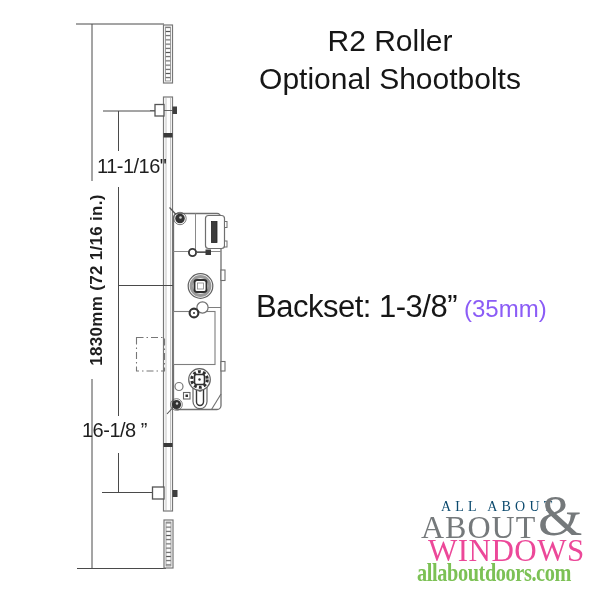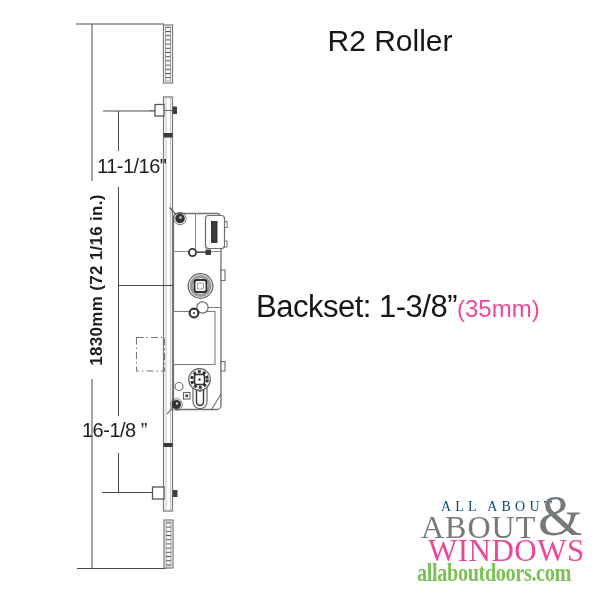--- a/index.html
+++ b/index.html
@@ -14,21 +14,21 @@
     font-size:30px;line-height:38px;letter-spacing:0;color:#161616;white-space:nowrap;
   }
   #dim-top{left:97px;top:156px;font-size:20px;letter-spacing:-0.5px;color:#1e1e1e;}
   #dim-bottom{left:82px;top:420px;font-size:20px;letter-spacing:-0.5px;color:#1e1e1e;}
   #dim-overall{
     left:96px;top:280px;font-size:17px;font-weight:bold;color:#1e1e1e;
     transform:translate(-50%,-50%) rotate(-90deg);letter-spacing:0.3px;
   }
   #backset{left:256px;top:291px;}
   #backset .big{font-size:31px;letter-spacing:-0.5px;color:#161616;text-align:right;}
-  #backset .small{font-size:24px;color:#ec4899;}
+  #backset .small{font-size:24px;margin-left:7px;color:#8b5cf6;}
   
   .serif{font-family:"Liberation Serif",serif;}
   #logo-allabout{left:441px;top:500px;font-size:14px;letter-spacing:4.2px;color:#0c4a6e;}
   #logo-doors{left:421px;top:511px;font-size:32px;letter-spacing:1px;color:#75797b;}
   #logo-amp{left:538px;top:487px;font-size:57px;color:#75797b;}
   #logo-windows{left:428px;top:535px;font-size:31px;letter-spacing:0.5px;color:#ec4899;}
   #logo-site{
     left:417px;top:560px;font-size:26px;font-weight:bold;color:#7cc155;
     transform:scaleX(0.78);transform-origin:left top;letter-spacing:-0.5px;
   }
@@ -156,20 +156,21 @@
     </g>
 
     <g>
       <rect x="164" y="520" width="9" height="48" fill="#ffffff" stroke="#777777" stroke-width="1.2"></rect>
       <rect x="166" y="522" width="5" height="44" fill="url(#rung)" stroke="#888888" stroke-width="0.8"></rect>
     </g>
   </svg>
 
   <div id="title" class="txt">
     <div>R2 Roller</div>
+    <div>Optional Shootbolts</div>
   </div>
 
   <div id="dim-top" class="txt">11-1/16"</div>
 
   <div id="dim-overall" class="txt">1830mm (72 1/16 in.)</div>
 
   <div id="dim-bottom" class="txt">16-1/8 ”</div>
 
   <div id="backset" class="txt">
     <span class="big">Backset: 1-3/8”</span><span class="small">(35mm)</span>

